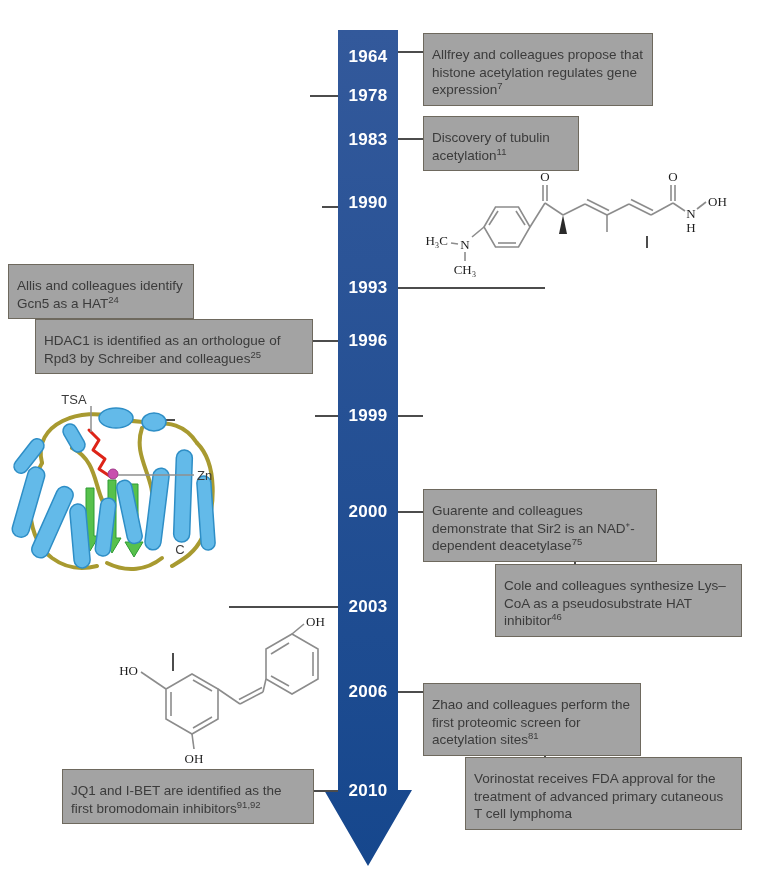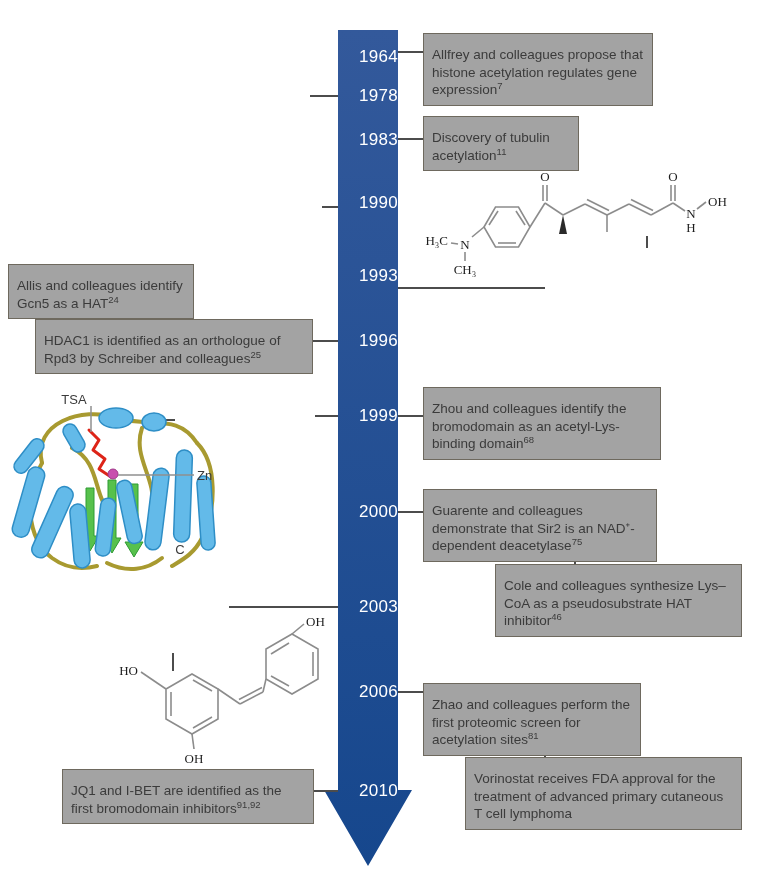--- a/index.html
+++ b/index.html
@@ -1,22 +1,22 @@
 <!DOCTYPE html>
 <html><head>
 <meta charset="utf-8">
 <style>
   html,body{margin:0;padding:0;background:#ffffff;}
   .canvas{position:relative;width:768px;height:878px;background:#ffffff;overflow:hidden;
           font-family:"Liberation Sans",sans-serif;}
   .box{position:absolute;box-sizing:border-box;background:#a3a3a3;border:1.5px solid #6e695e;
        padding:12px 8px 6px;font-size:13.5px;line-height:1.3;color:#3b3b3b;}
   .box sup{font-size:9.5px;line-height:0;}
-  .year{position:absolute;left:338px;width:60px;text-align:right;color:#ffffff;
-        font-weight:normal;font-size:17px;line-height:20px;letter-spacing:.3px;}
+  .year{position:absolute;left:338px;width:60px;text-align:center;color:#ffffff;
+        font-weight:bold;font-size:17px;line-height:20px;letter-spacing:.3px;}
   .hline{position:absolute;height:2px;background:#4c4c4c;}
   .vline{position:absolute;width:2px;background:#4c4c4c;}
   svg{position:absolute;overflow:visible;}
   text.chem{font-family:"Liberation Serif",serif;font-size:13px;fill:#1d1d1d;}
   text.plabel{font-family:"Liberation Sans",sans-serif;font-size:13px;fill:#3b3b3b;}
   .bond{stroke:#8c8c8c;stroke-width:1.6;fill:none;}
 </style>
 </head>
 <body>
 
@@ -29,21 +29,21 @@
         <stop offset="1" stop-color="#16478d"></stop>
       </linearGradient>
     </defs>
     <path d="M23,2 h60 v760 h14 l-44,76 -44,-76 h14 z" fill="url(#arrowGrad)"></path>
   </svg>
 
   <div class="year" style="top:47px">1964</div>
   <div class="year" style="top:86px">1978</div>
   <div class="year" style="top:130px">1983</div>
   <div class="year" style="top:193px">1990</div>
-  <div class="year" style="top:266px">1993</div>
+  <div class="year" style="top:278px">1993</div>
   <div class="year" style="top:331px">1996</div>
   <div class="year" style="top:406px">1999</div>
   <div class="year" style="top:502px">2000</div>
   <div class="year" style="top:597px">2003</div>
   <div class="year" style="top:682px">2006</div>
   <div class="year" style="top:781px">2010</div>
 
   <div class="hline" style="left:398px;top:51px;width:25px"></div>
   <div class="hline" style="left:310px;top:95px;width:28px"></div>
   <div class="hline" style="left:398px;top:138px;width:25px"></div>
@@ -67,23 +67,20 @@
     <span>Allfrey and colleagues propose that histone acetylation regulates gene expression</span><sup>7</sup>
   </div>
   <div class="box" style="left:423px;top:116px;width:156px">
     <span>Discovery of tubulin acetylation</span><sup>11</sup>
   </div>
   <div class="box" style="left:8px;top:264px;width:186px">
     <span>Allis and colleagues identify Gcn5 as a HAT</span><sup>24</sup>
   </div>
   <div class="box" style="left:35px;top:319px;width:278px">
     <span>HDAC1 is identified as an orthologue of Rpd3 by Schreiber and colleagues</span><sup>25</sup>
-  </div>
-  <div class="box" style="left:423px;top:387px;width:238px">
-    <span>Zhou and colleagues identify the bromodomain as an acetyl-Lys-binding domain</span><sup>68</sup>
   </div>
   <div class="box" style="left:423px;top:489px;width:234px">
     <span>Guarente and colleagues demonstrate that Sir2 is an NAD⁺-dependent deacetylase</span><sup>75</sup>
   </div>
   <div class="box" style="left:495px;top:564px;width:247px">
     <span>Cole and colleagues synthesize Lys–CoA as a pseudosubstrate HAT inhibitor</span><sup>46</sup>
   </div>
   <div class="box" style="left:423px;top:683px;width:218px">
     <span>Zhao and colleagues perform the first proteomic screen for acetylation sites</span><sup>81</sup>
   </div>

